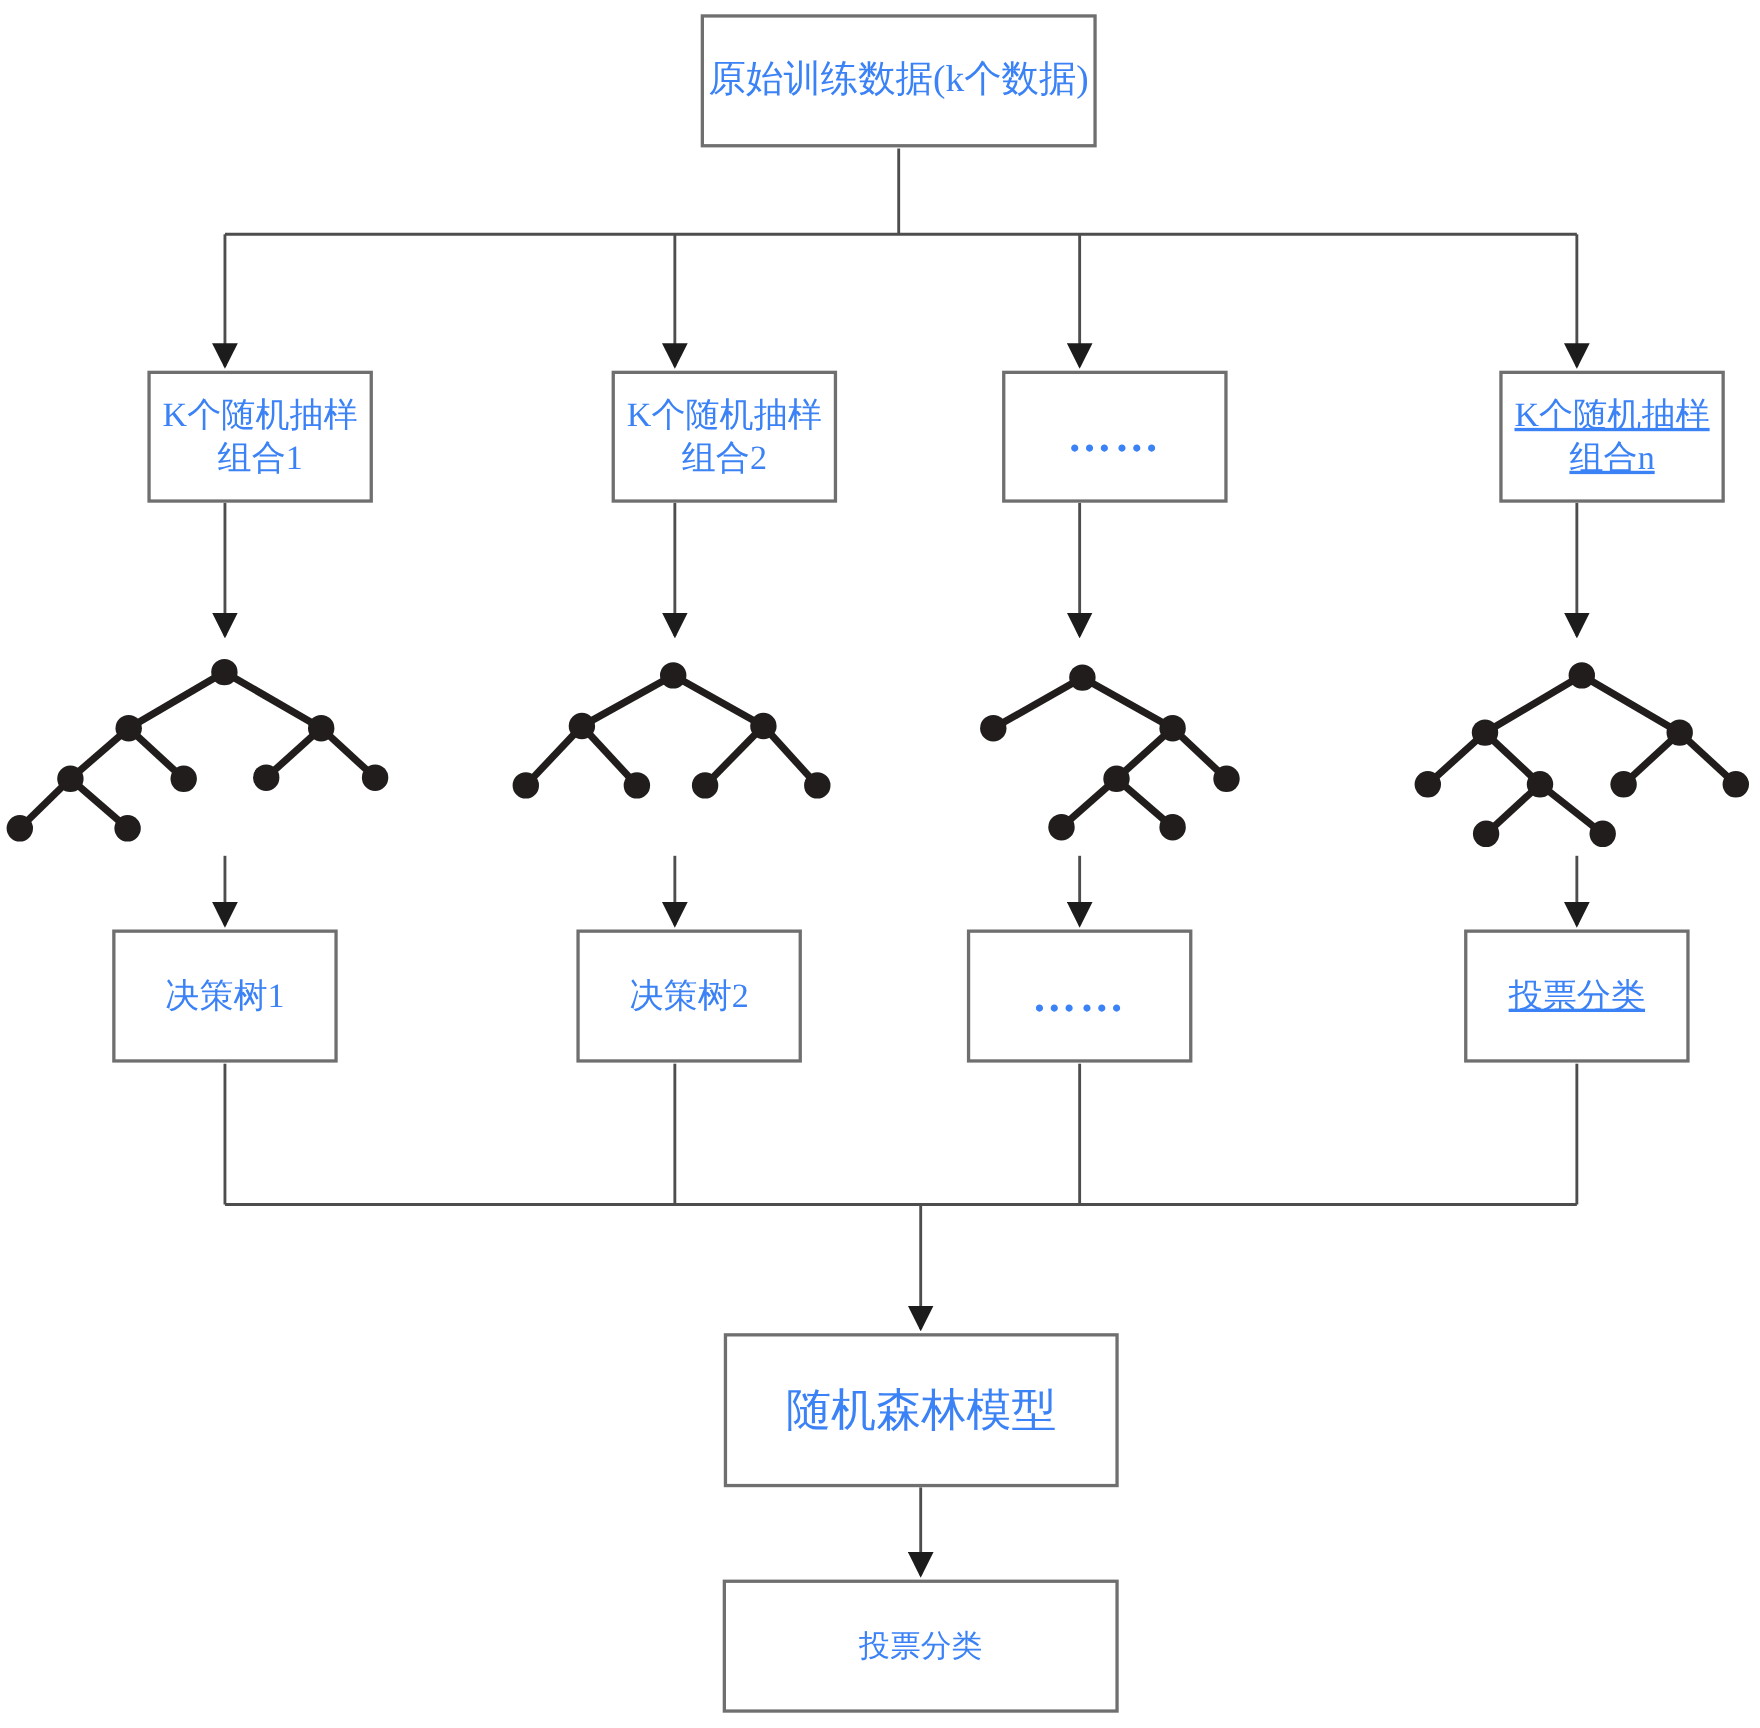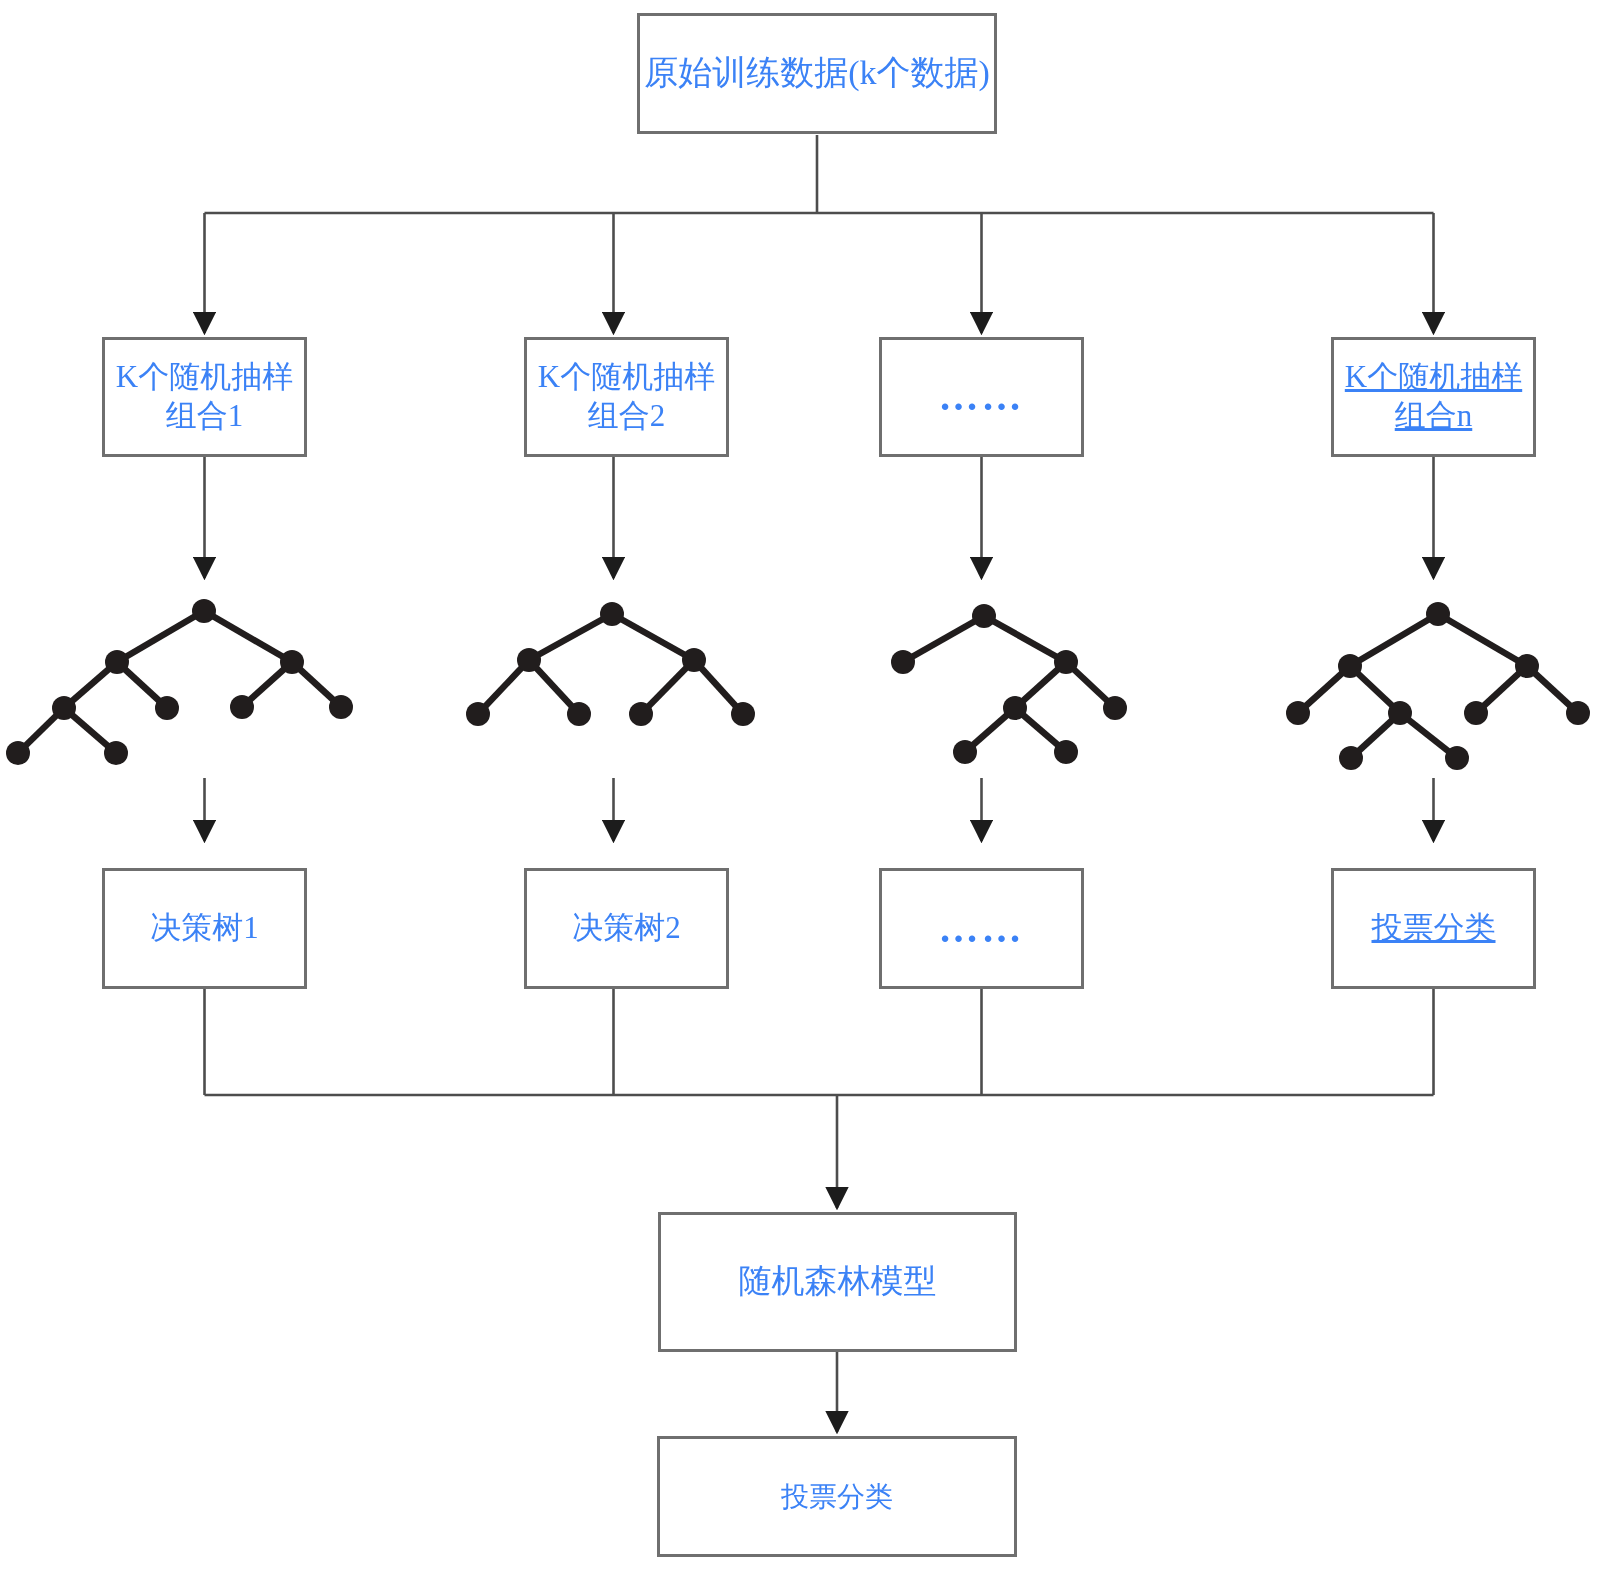--- a/index.html
+++ b/index.html
@@ -17,24 +17,24 @@
     box-sizing:border-box;
     background:#ffffff;
     border:3px solid #6f6f6f;
     display:flex;
     align-items:center;
     justify-content:center;
     text-align:center;
     line-height:1.25;
   }
   .box-top      {left:637px;top:13px;  width:360px;height:121px;font-size:34px;}
-  .box-sample   {top:337px;height:120px;width:205px;font-size:31px;padding:1px 2px;}
-  .box-tree     {top:845px;height:121px;width:205px;font-size:31px;margin-top:23px;}
+  .box-sample   {top:337px;height:120px;width:205px;font-size:31px;padding:1px 2px;margin-left:32px;}
+  .box-tree     {top:845px;height:121px;width:205px;font-size:31px;}
   .col1{left:102px;} .col2{left:524px;} .col3{left:879px;} .col4{left:1331px;text-decoration:underline;}
-  .box-rf       {left:658px;top:1212px;width:359px;height:140px;font-size:33px;}
+  .box-rf       {left:658px;top:1212px;width:359px;height:140px;font-size:41px;}
   .box-vote     {left:657px;top:1436px;width:360px;height:121px;font-size:28px;}
   .dots{font-size:40px;font-weight:bold;letter-spacing:3px;line-height:1;}
 </style>
 </head>
 <body>
 
 <div class="canvas">
 
   <svg id="diagram-svg" width="1600" height="1571">
       <defs>

